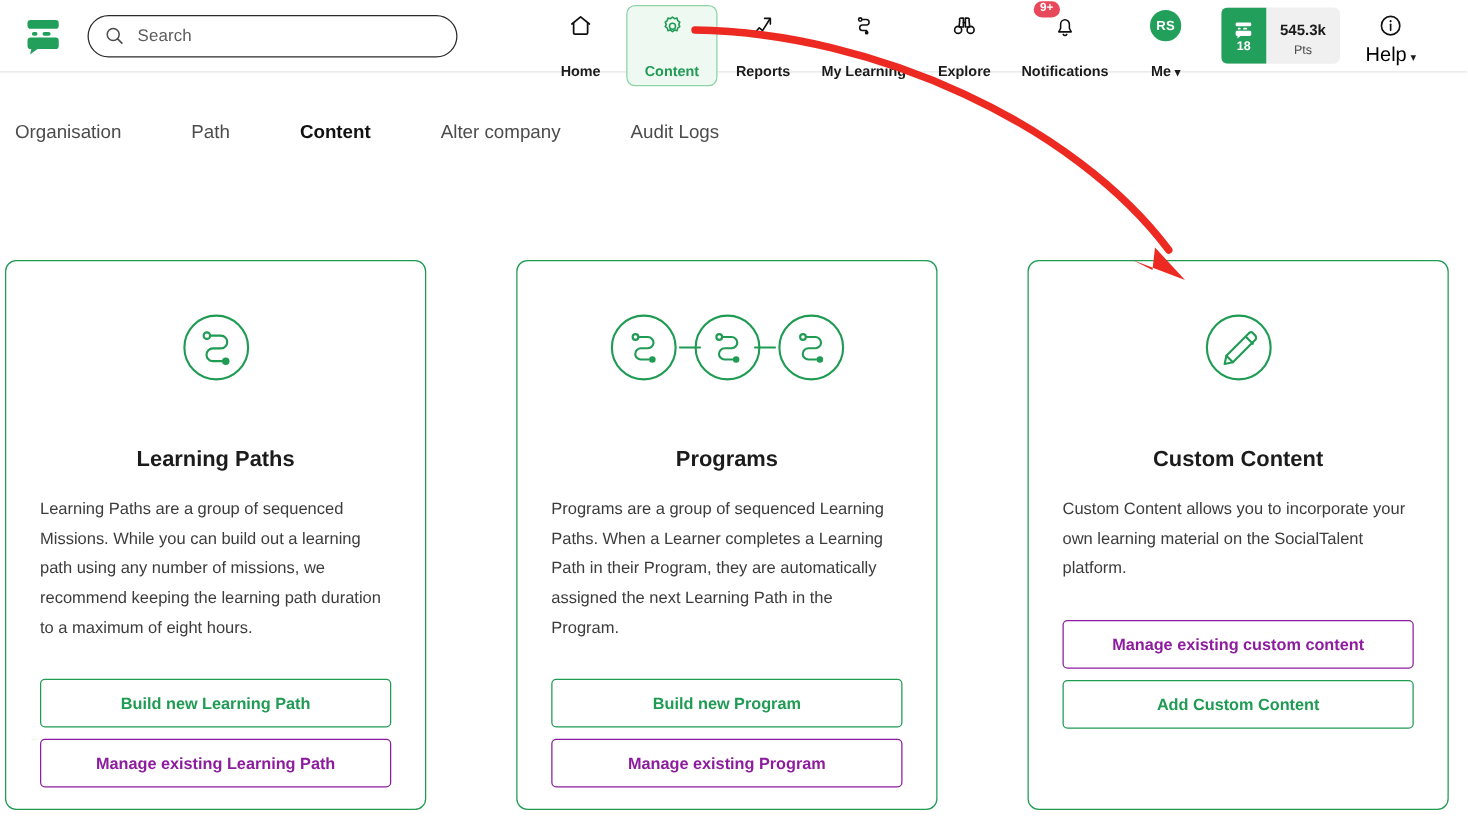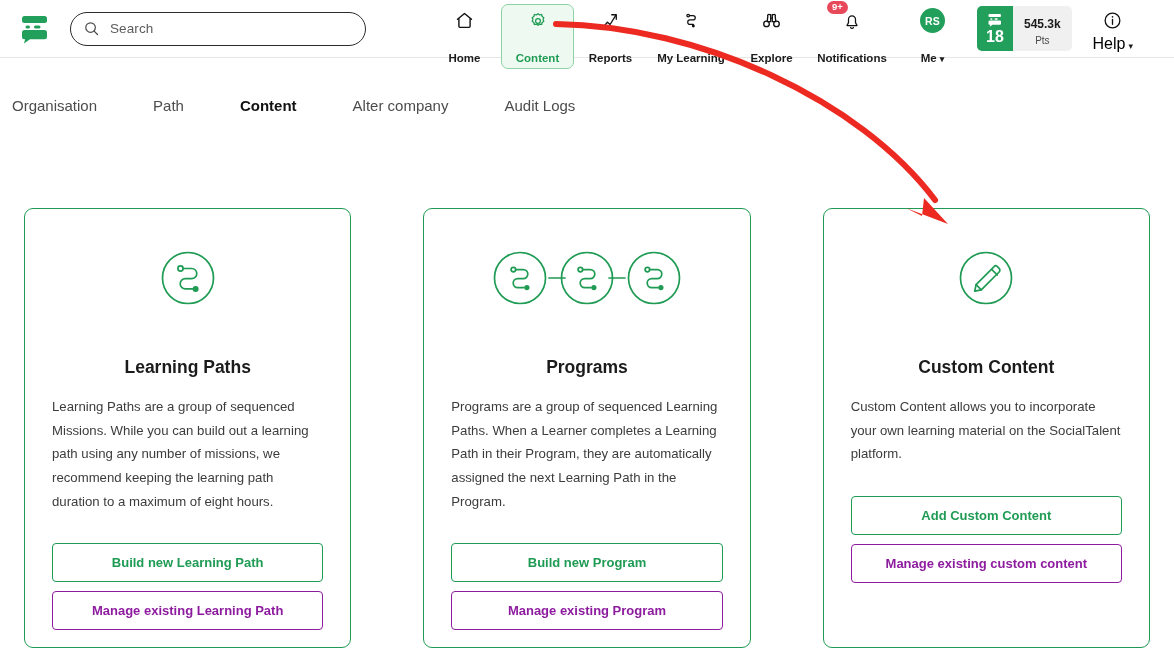--- a/index.html
+++ b/index.html
@@ -125,21 +125,21 @@
     width: 36px;
     background: #22a05b;
     display: flex;
     flex-direction: column;
     align-items: center;
     justify-content: center;
     padding-top: 2px;
   }
   .pts-left .mini-logo { width: 18px; height: 14px; }
   .pts-left .lvl {
-    color: #fff; font-size: 16px; font-weight: bold; margin-top: 1px;
+    color: #fff; font-size: 10px; font-weight: bold; margin-top: 1px;
   }
   .pts-right {
     padding: 5px 11px 0 11px;
     display: flex; flex-direction: column;
     align-items: center; justify-content: center;
   }
   .pts-val { font-size: 12px; font-weight: bold; color: #1b1b1b; }
   .pts-unit { font-size: 10px; color: #4a4a4a; margin-top: 4px; }
 
   .help-item {
@@ -165,21 +165,21 @@
     margin-right: 56px;
     cursor: pointer;
     white-space: nowrap;
   }
   .tab.active { color: #111; font-weight: bold; }
 
   
   .cards {
     display: flex;
     gap: 72px;
-    padding: 0 24px;
+    padding: 0 4px;
     margin-top: 78px;
   }
   .card {
     width: 337px;
     border: 1px solid #1f9b54;
     border-radius: 9px;
     background: #fff;
     padding: 38px 27px 0;
     height: 440px;
   }
@@ -431,22 +431,22 @@
           <svg viewBox="0 0 60 60" width="60" height="60" fill="none" stroke="#1f9b54" stroke-width="1.7" stroke-linecap="round" stroke-linejoin="round">
             <circle cx="30" cy="30" r="25.5"></circle>
             <path d="M40.6 17.8l2.5 2.5a2.6 2.6 0 0 1 0 3.7L25.3 41.8l-6.6 1.4 1.4-6.6 17.8-17.8a2.6 2.6 0 0 1 2.7-1z"></path>
             <line x1="35.9" y1="21.6" x2="41.3" y2="27"></line>
             <line x1="20.1" y1="36.6" x2="25.3" y2="41.8"></line>
           </svg>
         </span>
       </div>
       <div class="card-title">Custom Content</div>
       <div class="card-desc">Custom Content allows you to incorporate your own learning material on the SocialTalent platform.</div>
+      <div class="btn btn-secondary">Manage existing custom content</div>
       <div class="btn btn-primary">Add Custom Content</div>
-      <div class="btn btn-secondary">Manage existing custom content</div>
     </div>
   </div>
 
   <svg class="arrow-overlay" viewBox="0 0 1174 666">
     <path d="M556 24 C 700 26, 860 100, 935 200" fill="none" stroke="#ec2a21" stroke-width="6" stroke-linecap="round"></path>
     <path d="M948 224 L 924 198 L 922 216 L 906 208 Z" fill="#ec2a21"></path>
   </svg>
 
 </div>
 

